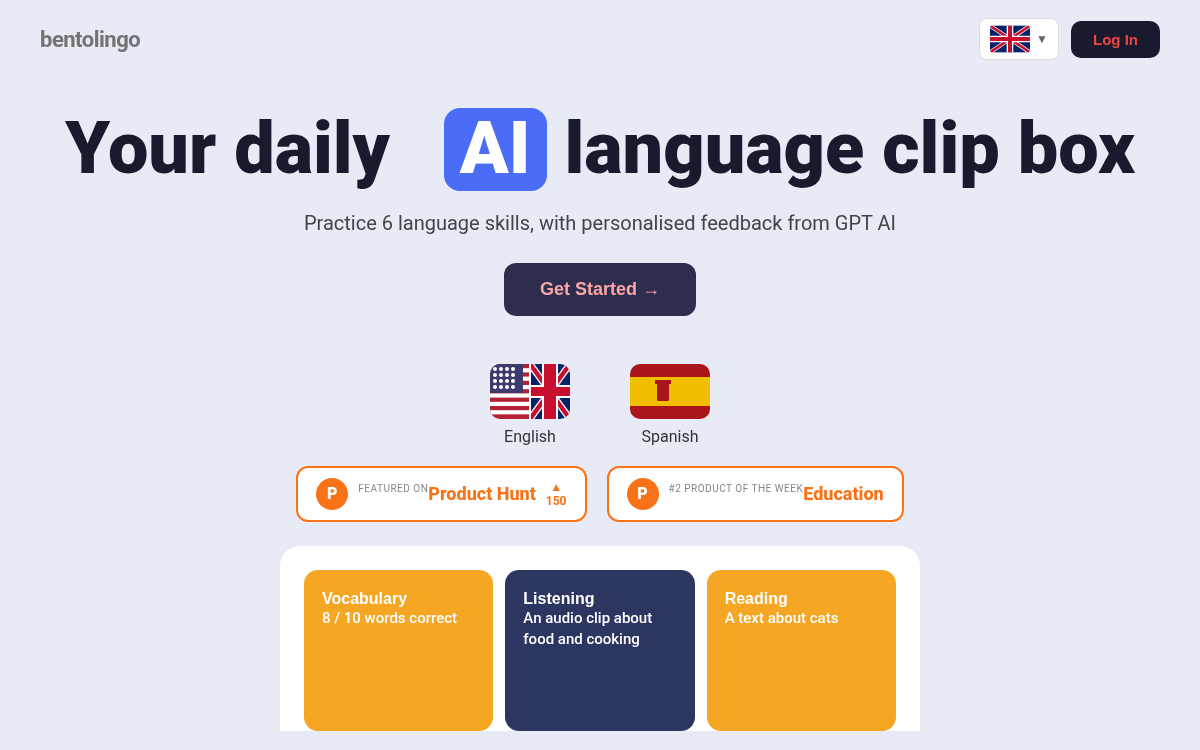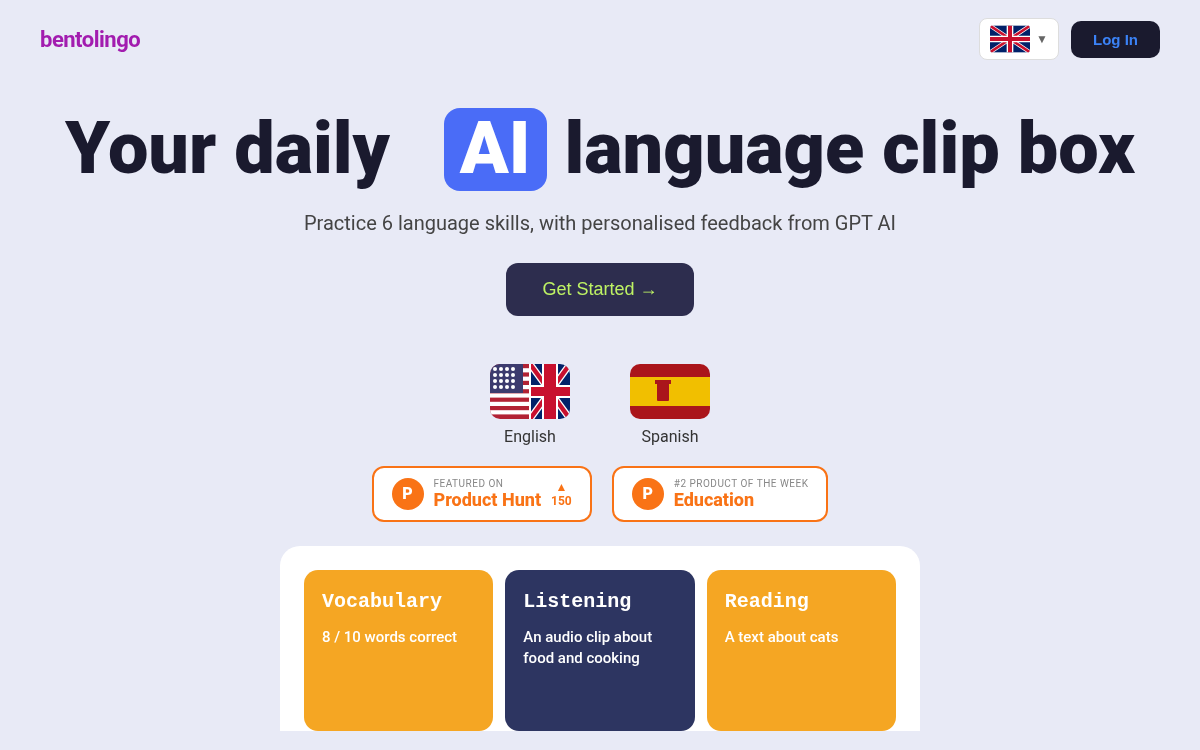--- a/index.html
+++ b/index.html
@@ -17,21 +17,21 @@
       display: flex;
       align-items: center;
       justify-content: space-between;
       padding: 18px 40px;
       background: transparent;
     }
 
     .logo {
       font-size: 22px;
       font-weight: 700;
-      color: #a21caf;
+      color: #737373;
       letter-spacing: -0.5px;
     }
 
     .nav-right {
       display: flex;
       align-items: center;
       gap: 12px;
     }
 
     .lang-selector {
@@ -40,21 +40,21 @@
       gap: 6px;
       cursor: pointer;
       background: white;
       border: 1px solid #ddd;
       border-radius: 8px;
       padding: 6px 10px;
     }
 
     .login-btn {
       background: #1a1a2e;
-      color: #3b82f6;
+      color: #ef4444;
       border: none;
       border-radius: 10px;
       padding: 10px 22px;
       font-size: 15px;
       font-weight: 600;
       cursor: pointer;
     }
 
     
     .hero {
@@ -83,26 +83,26 @@
     }
 
     .hero-subtitle {
       font-size: 20px;
       color: #444;
       margin-bottom: 28px;
     }
 
     .get-started-btn {
       background: #2d2d4e;
-      color: #bef264;
+      color: #fca5a5;
       border: none;
       border-radius: 12px;
       padding: 16px 36px;
       font-size: 18px;
-      font-weight: 400;
+      font-weight: 700;
       cursor: pointer;
       display: inline-flex;
       align-items: center;
       gap: 10px;
     }
 
     
     .languages {
       display: flex;
       justify-content: center;
@@ -151,21 +151,21 @@
       display: flex;
       align-items: center;
       justify-content: center;
       color: white;
       font-weight: 900;
       font-size: 16px;
     }
 
     .ph-text {
       display: flex;
-      flex-direction: column;
+      flex-direction: row;
     }
 
     .ph-label {
       font-size: 10px;
       color: #888;
       text-transform: uppercase;
       letter-spacing: 0.5px;
     }
 
     .ph-name {
@@ -210,25 +210,24 @@
 
     .bento-card.orange {
       background: #f5a623;
     }
 
     .bento-card.dark {
       background: #2d3561;
     }
 
     .bento-card-title {
-      font-size: 20px;
+      font-size: 16px;
       font-weight: 800;
       color: #fff;
-      margin-bottom: 14px;
-      font-family: Liberation Mono, monospace;
+      font-family: Liberation Sans, sans-serif;
     }
 
     .bento-card-content {
       font-size: 15px;
       color: #fff;
       font-weight: 500;
       line-height: 1.4;
     }
 
     

